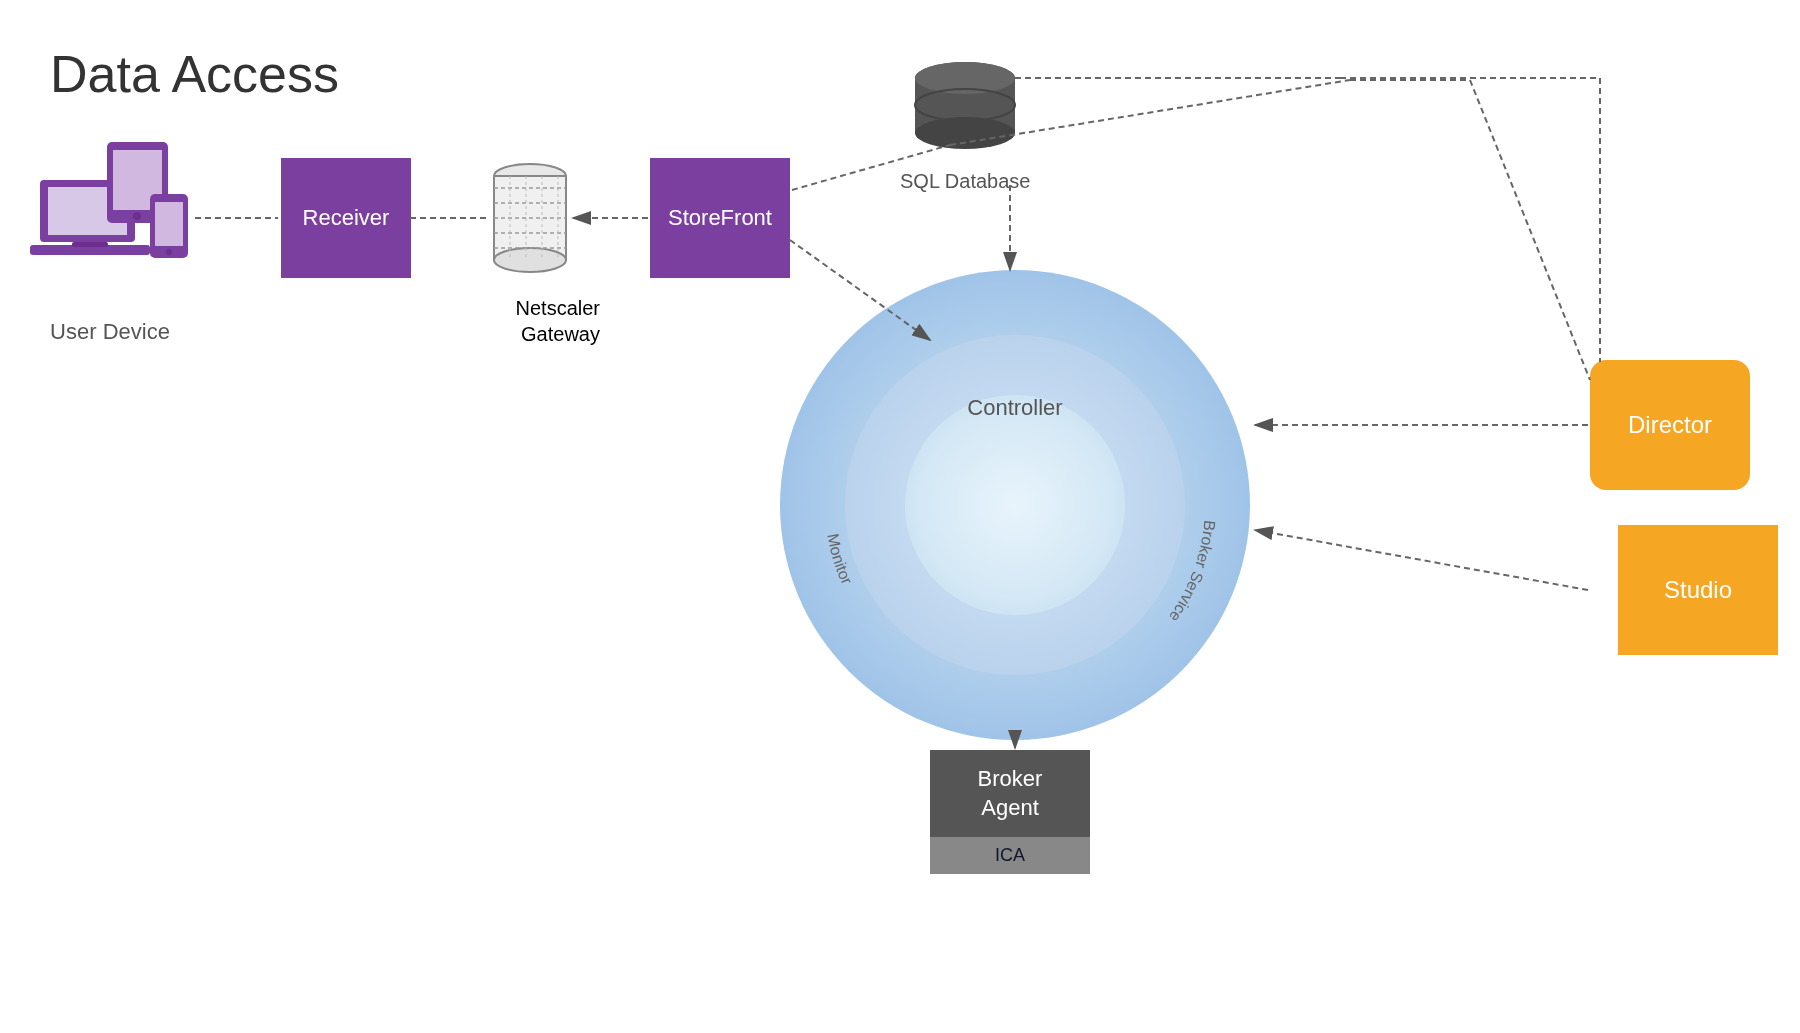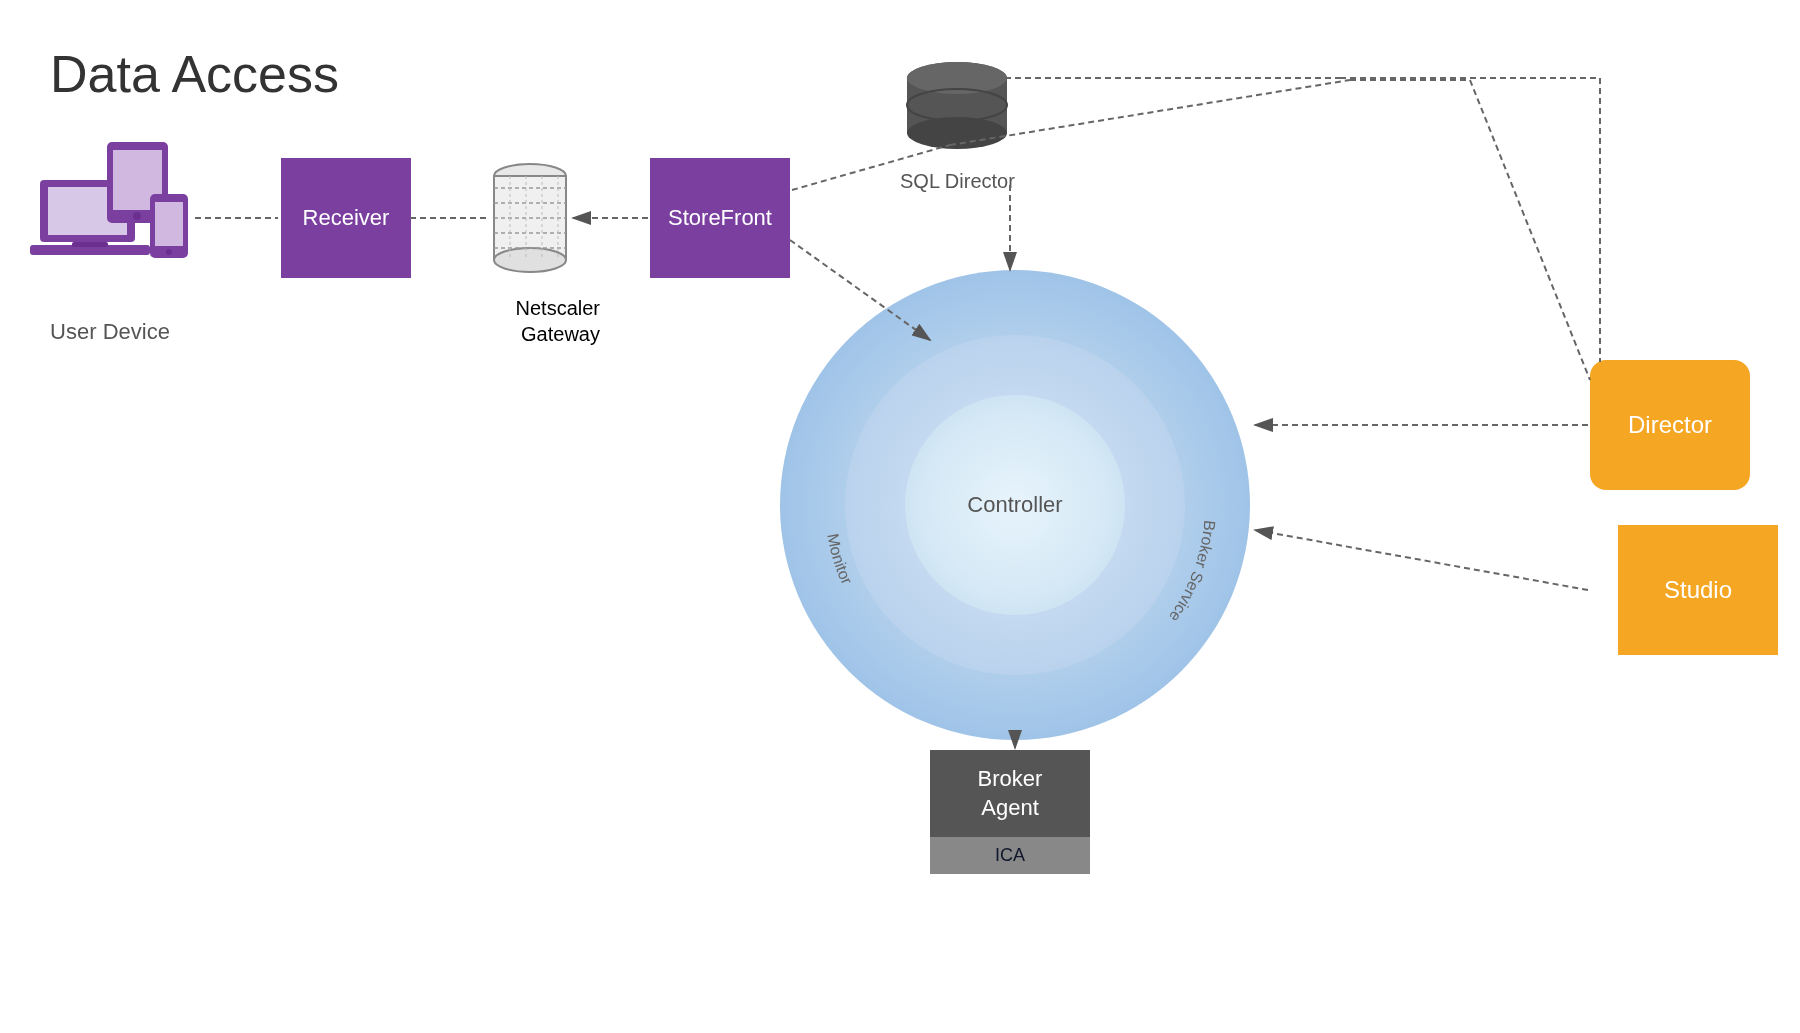--- a/index.html
+++ b/index.html
@@ -130,21 +130,21 @@
       align-items: center;
       justify-content: center;
       position: relative;
     }
     .inner-circle {
       width: 220px;
       height: 220px;
       border-radius: 50%;
       background: radial-gradient(circle at center, #e8f4fc 0%, #d4e8f5 60%, #c0daee 100%);
       display: flex;
-      align-items: center;
+      align-items: flex-start;
       justify-content: center;
     }
     .controller-text {
       font-size: 22px;
       color: #555;
       text-align: center;
     }
 
     
     .director-box {
@@ -311,21 +311,21 @@
 
 <div class="sql-group">
   <svg width="110" height="100" viewBox="0 0 110 100">
     <ellipse cx="55" cy="18" rx="50" ry="16" fill="#555"></ellipse>
     <rect x="5" y="18" width="100" height="55" fill="#555"></rect>
     <ellipse cx="55" cy="73" rx="50" ry="16" fill="#444"></ellipse>
     <ellipse cx="55" cy="18" rx="50" ry="16" fill="#666"></ellipse>
 
     <ellipse cx="55" cy="45" rx="50" ry="16" fill="none" stroke="#444" stroke-width="2"></ellipse>
   </svg>
-  <div class="sql-label">SQL Director</div>
+  <div class="sql-label">SQL Database</div>
 </div>
 
 <div class="controller-group">
   <div class="outer-circle">
     <div class="middle-circle">
       <div class="inner-circle">
         <span class="controller-text">Controller</span>
       </div>
     </div>
 

